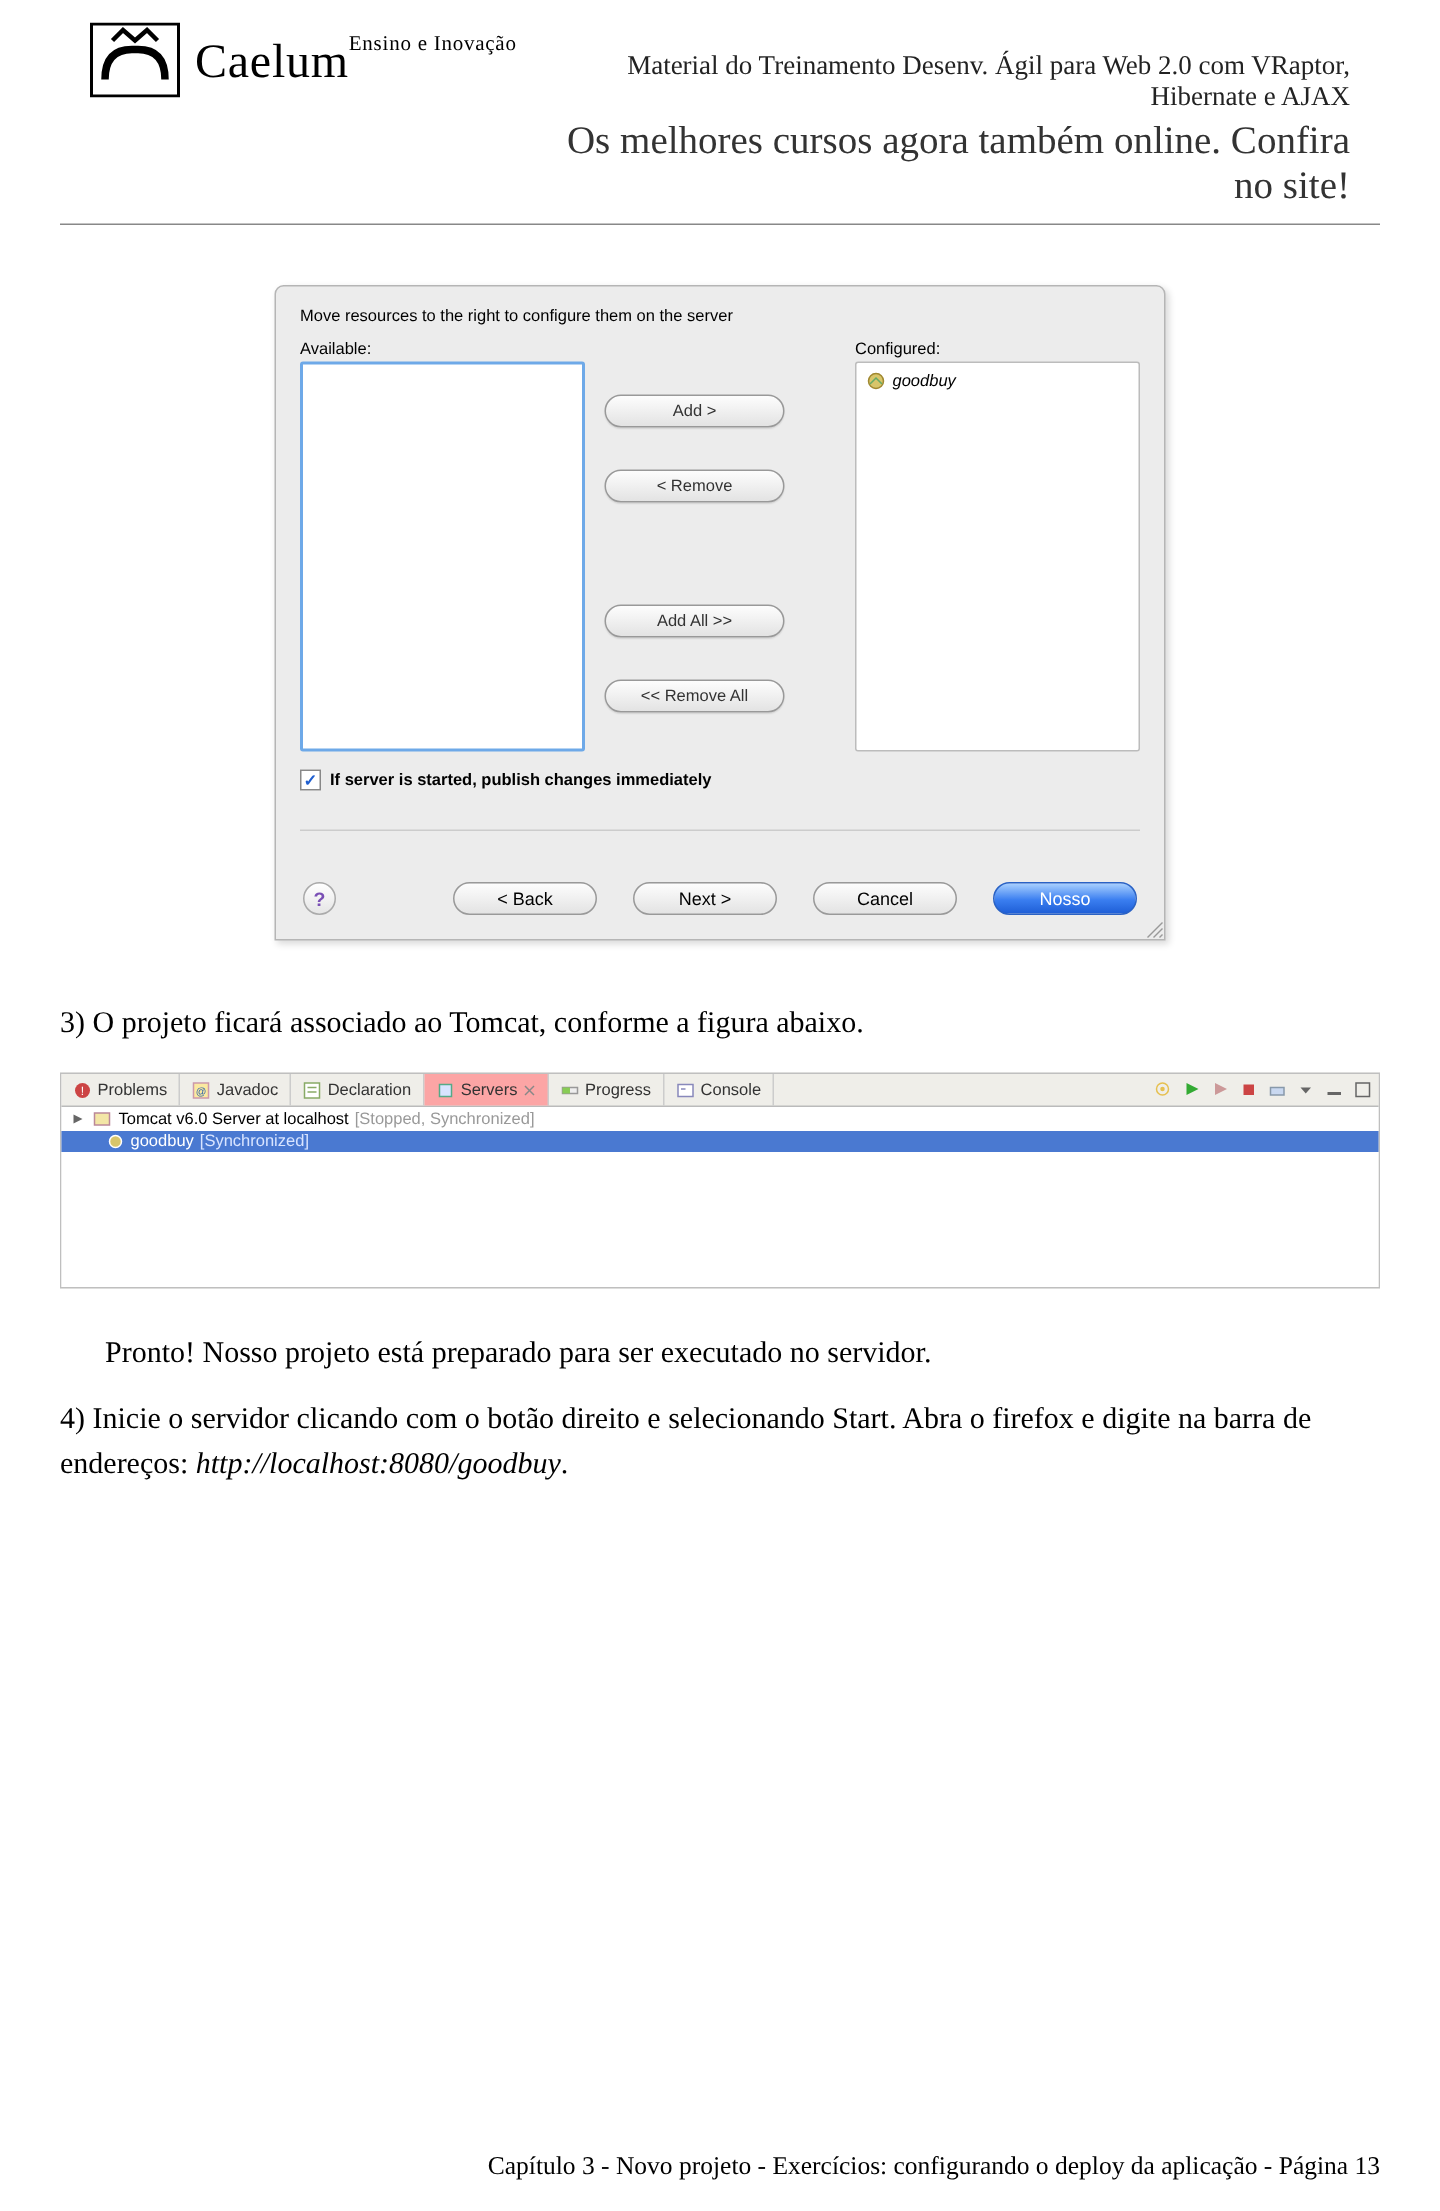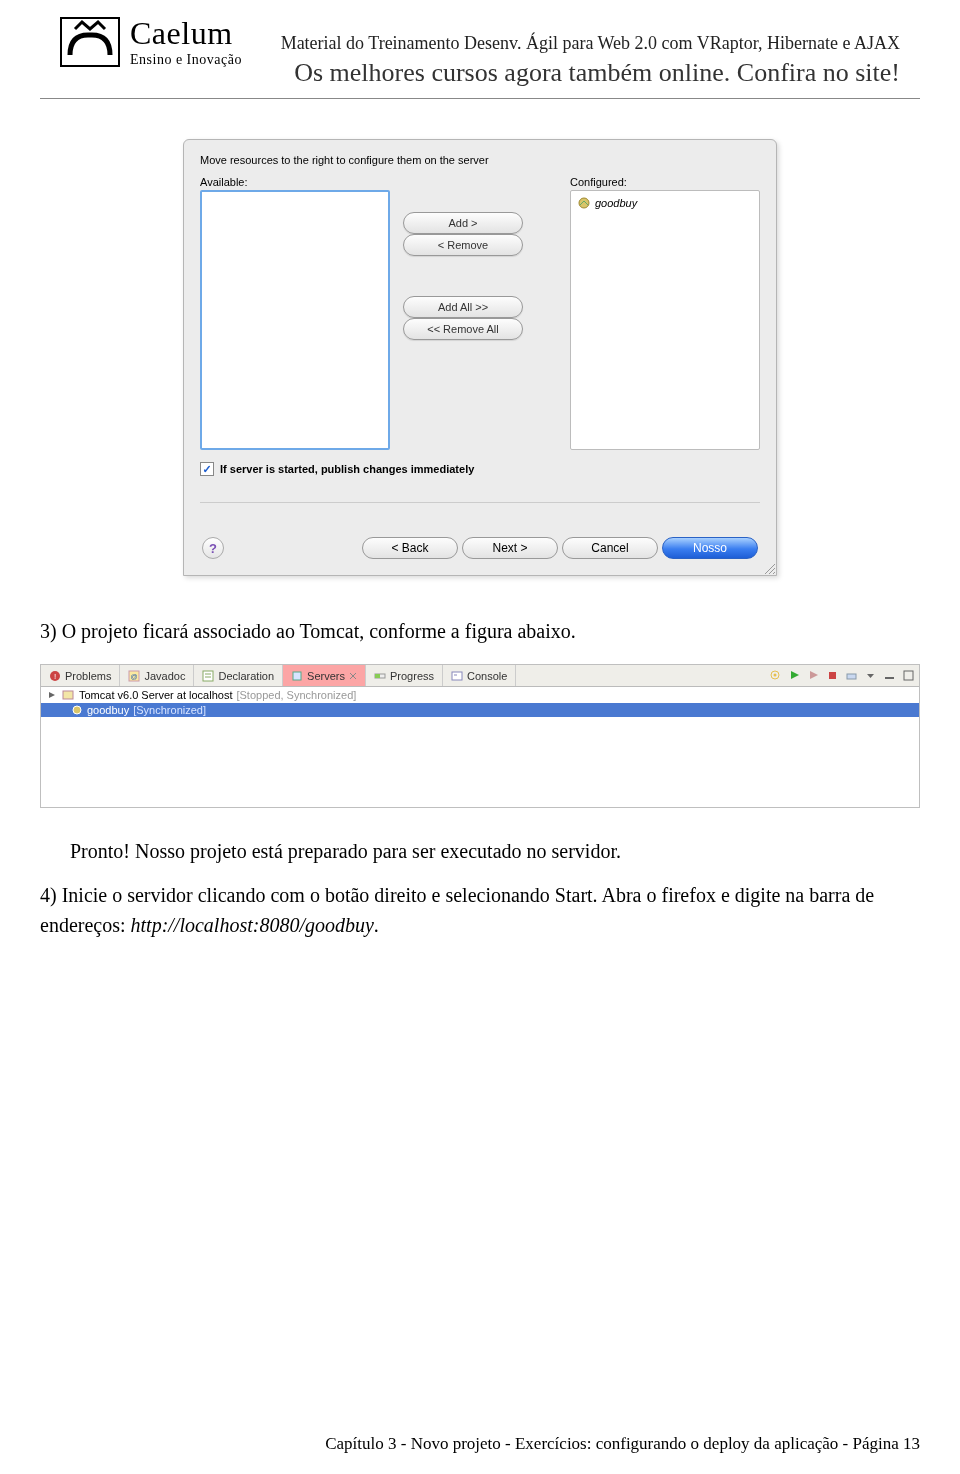--- a/index.html
+++ b/index.html
@@ -18,21 +18,21 @@
       padding: 15px 20px 10px 20px;
       border-bottom: 1px solid #888;
       margin: 0 40px;
     }
     .logo-box {
       display: flex;
       align-items: center;
       gap: 10px;
     }
     .logo-svg { width: 60px; height: 50px; }
-    .logo-text { display: flex; flex-direction: column; }
+    .logo-text { display: flex; flex-direction: row; }
     .logo-name { font-size: 32px; font-weight: 400; letter-spacing: 0.5px; font-family: 'Times New Roman', serif; }
     .logo-tag { font-size: 14px; letter-spacing: 0.5px; }
     .header-right {
       flex: 1;
       text-align: right;
       margin-left: 20px;
     }
     .header-line1 { font-size: 18px; color: #222; margin-top: 18px; }
     .header-line2 { font-size: 26px; color: #333; margin-top: 4px; }
 
@@ -102,20 +102,21 @@
       display: flex;
       align-items: center;
       gap: 4px;
       padding: 2px 6px;
       font-size: 11px;
       font-style: italic;
     }
     .btn-col {
       display: flex;
       flex-direction: column;
+      gap: 28px;
       margin-top: 36px;
       width: 130px;
       align-items: center;
     }
     .pill-btn {
       width: 120px;
       height: 22px;
       border-radius: 11px;
       border: 1px solid #999;
       background: linear-gradient(#fdfdfd, #e3e3e3);
@@ -154,21 +155,21 @@
       padding-bottom: 10px;
     }
     .help-btn {
       width: 22px; height: 22px; border-radius: 50%;
       border: 1px solid #aaa;
       background: linear-gradient(#fff,#e5e5e5);
       display: flex; align-items:center; justify-content:center;
       color: #7a4fb5; font-weight: bold; font-size: 13px;
       margin-left: 2px;
     }
-    .footer-btns { flex:1; display:flex; justify-content:flex-end; gap:4px; margin-right: 2px; padding-left: 44px; }
+    .footer-btns { flex:1; display:flex; justify-content:flex-end; gap:24px; margin-right: 2px; padding-left: 44px; }
     .foot-btn {
       min-width: 96px; height: 22px;
       border-radius: 11px;
       border: 1px solid #999;
       background: linear-gradient(#fdfdfd,#e3e3e3);
       font-size: 12px;
       display:flex; align-items:center; justify-content:center;
     }
     .foot-btn.primary {
       background: linear-gradient(#a8d0ff,#3a7ef0 55%,#1e5ed6);

